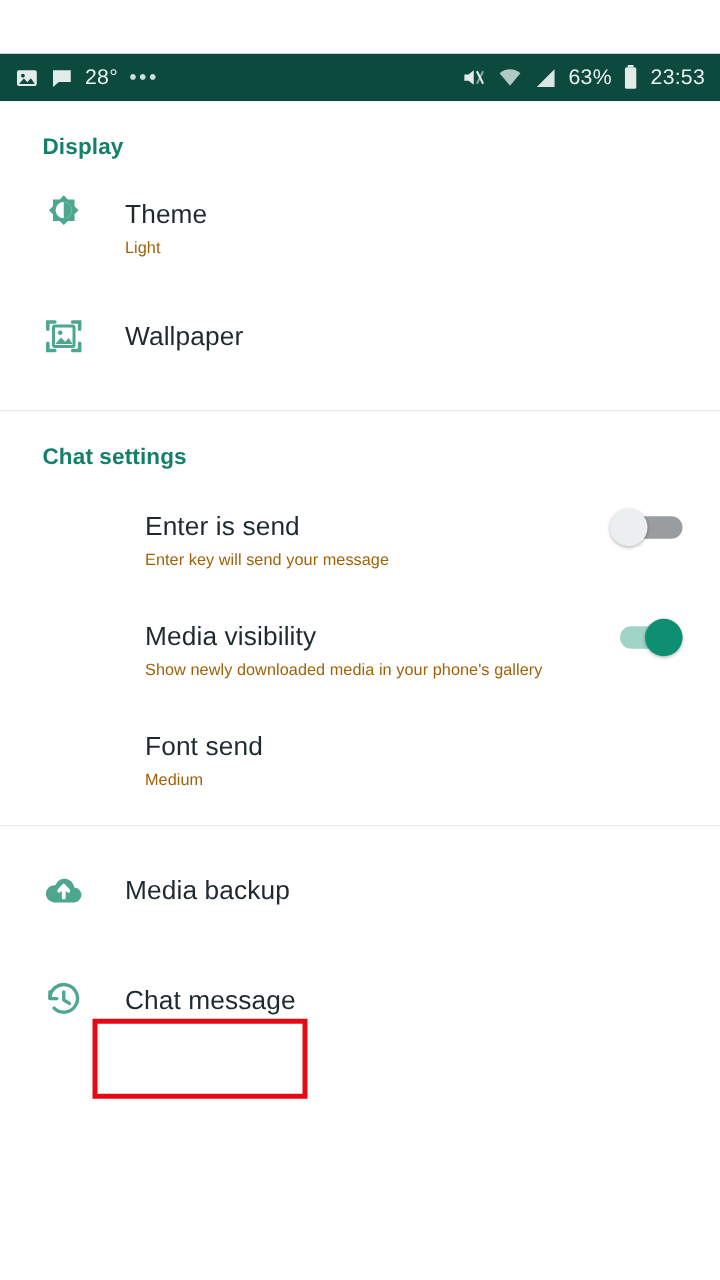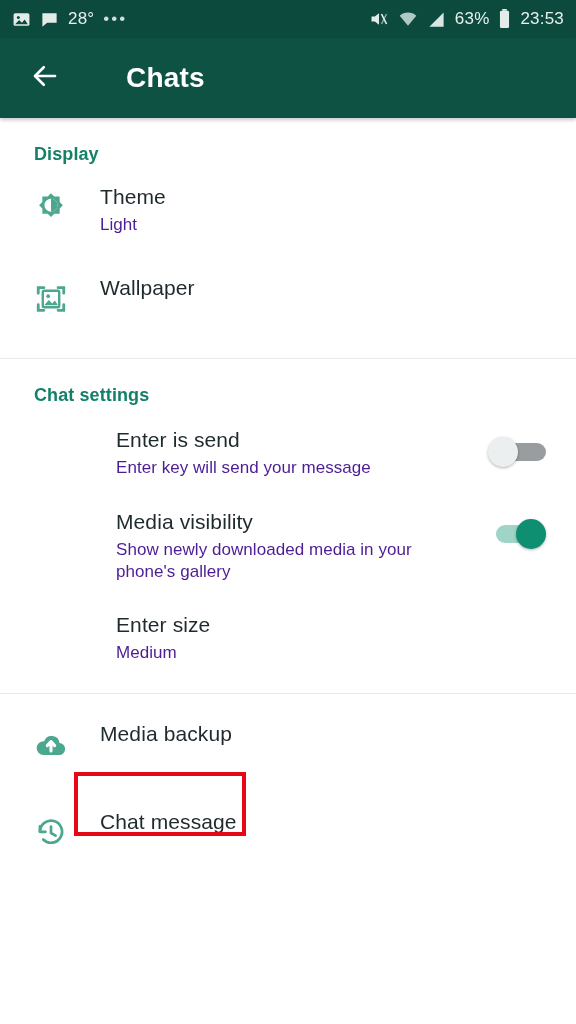--- a/index.html
+++ b/index.html
@@ -8,21 +8,21 @@
     background:#ffffff;
     font-family:"Liberation Sans", sans-serif;
     overflow:hidden;
   }
   #screen { position:relative; width:576px; height:1024px; background:#fff; }
 
   
   .statusbar {
     height:38px; background:#0b4a3d;
     display:flex; align-items:center; justify-content:space-between;
-    padding:16px 12px; color:#e3ece9;
+    padding:16px 12px; color:#e3ece9;margin-top:43px;
   }
   .sb-left, .sb-right { display:flex; align-items:center; }
   .sb-left > *, .sb-right > * { margin-right:9px; }
   .sb-right > *:last-child { margin-right:0; }
   .sb-text { font-size:17px; letter-spacing:.2px; color:#e8efed; }
   .sb-dots { font-size:17px; letter-spacing:2px; color:#cfdedb; }
   svg.sbi { display:block; }
 
   
   .appbar {
@@ -46,23 +46,23 @@
   .row {
     display:flex; align-items:flex-start;
     padding:14px 24px 14px 28px;
     min-height:56px; position:relative;
   }
   .row-icon {
     width:46px; min-width:46px; height:46px;
     display:flex; align-items:center; justify-content:center;
     margin-top:2px;
   }
-  .row-body { flex:1; padding-left:26px; padding-top:1px; }
+  .row-body { flex:1; padding-left:26px; padding-top:1px;margin-top:12px; }
   .row-title { font-size:21px; color:#1f2a2e; line-height:1.28; letter-spacing:.1px; }
-  .row-sub { font-size:17px; color:#4c1d95; line-height:1.32; margin-top:3px; letter-spacing:.05px; }
+  .row-sub { font-size:13px; color:#a16207; line-height:1.32; margin-top:3px; letter-spacing:.05px; }
   .row-noicon { padding-left:44px; }
   .row-noicon .row-body { padding-left:72px; }
 
   .divider { height:1px; background:#e9ecec; width:100%; }
 
   
   .toggle { width:64px; min-width:64px; height:40px; position:relative; margin-top:6px; cursor:pointer; }
   .tr { position:absolute; top:11px; left:8px; width:50px; height:18px; border-radius:9px; }
   .tk { position:absolute; top:5px; width:30px; height:30px; border-radius:50%; box-shadow:0 1px 3px rgba(0,0,0,.3); }
   .toggle.off .tr { background:#9a9d9f; }
@@ -120,30 +120,20 @@
       <span>
         <svg class="sbi" width="13" height="20" viewBox="0 0 12 22">
           <rect x="3.5" y="0" width="5" height="2" fill="#e3ece9"></rect>
           <rect x="1" y="2" width="10" height="19" rx="1.5" fill="#e3ece9"></rect>
         </svg>
       </span>
       <span class="sb-text">23:53</span>
     </div>
   </div>
 
-  <div class="appbar">
-    <div class="back-btn">
-      <span>
-        <svg width="30" height="30" viewBox="0 0 24 24">
-          <path d="M20 12H5M11 5l-7 7 7 7" stroke="#ffffff" stroke-width="2.1" fill="none" stroke-linecap="round" stroke-linejoin="round"></path>
-        </svg>
-      </span>
-    </div>
-    <div class="appbar-title">Chats</div>
-  </div>
 
   <div class="content">
 
     <div class="section-title">Display</div>
 
     <div class="row">
       <div class="row-icon">
         <svg width="34" height="34" viewBox="0 0 24 24">
           <path d="M12 1.6l2.3 2.3h3.8v3.8L20.4 10 18.1 12.3v3.8h-3.8L12 18.4 9.7 16.1H5.9v-3.8L3.6 10 5.9 7.7V3.9h3.8z" fill="#4da68e"></path>
           <circle cx="12" cy="10" r="4.6" fill="#ffffff"></circle>
@@ -191,21 +181,21 @@
         <div class="row-sub" style="max-width:350px;">Show newly downloaded media in your phone's gallery</div>
       </div>
       <div class="toggle on">
         <div class="tr"></div>
         <div class="tk"></div>
       </div>
     </div>
 
     <div class="row row-noicon" style="padding-top:18px;padding-bottom:16px;">
       <div class="row-body" style="padding-left:72px;">
-        <div class="row-title">Enter size</div>
+        <div class="row-title">Font send</div>
         <div class="row-sub">Medium</div>
       </div>
     </div>
 
     <div class="divider" style="margin-top:12px;"></div>
 
     <div class="row" style="padding-top:26px;padding-bottom:20px;">
       <div class="row-icon">
         <svg width="34" height="34" viewBox="0 0 24 24">
           <path d="M6.3 19h11.2a4.2 4.2 0 0 0 .5-8.4 5.6 5.6 0 0 0-10.8-1.3A4.4 4.4 0 0 0 6.3 19z" fill="#4da68e"></path>

